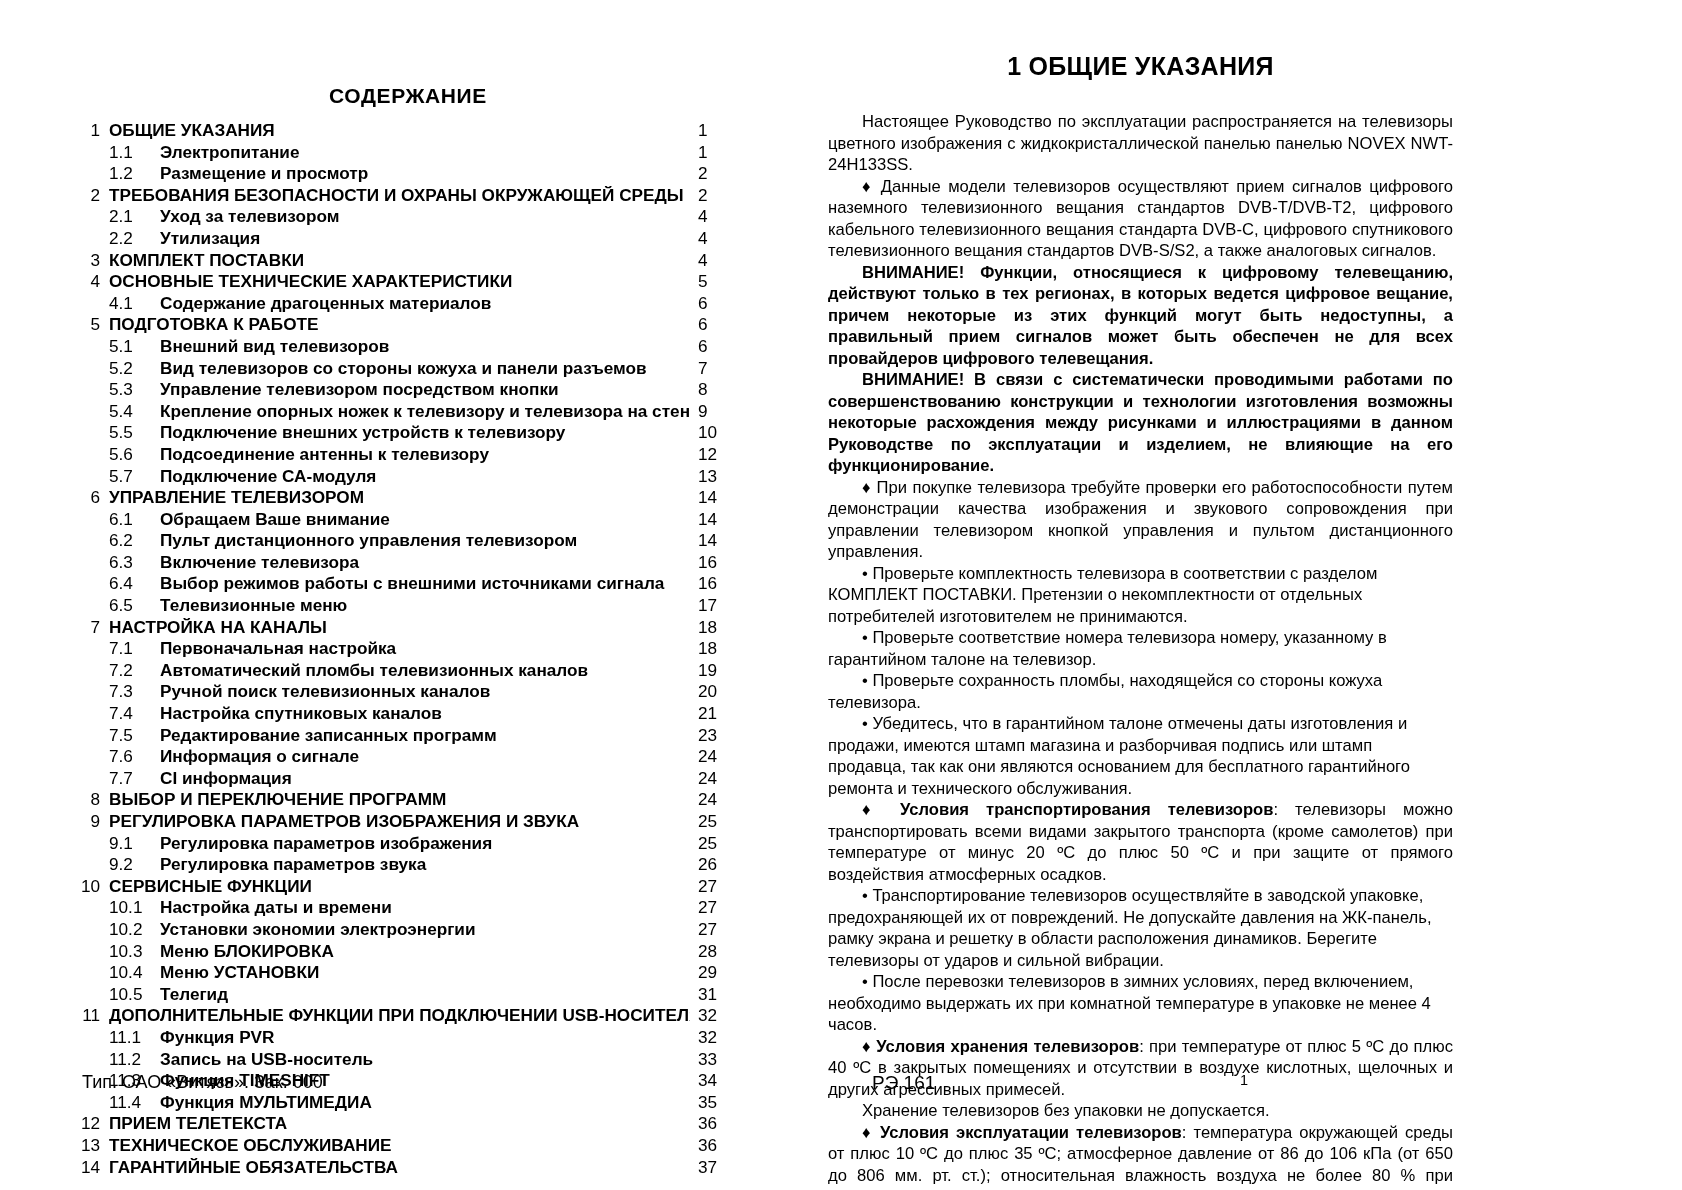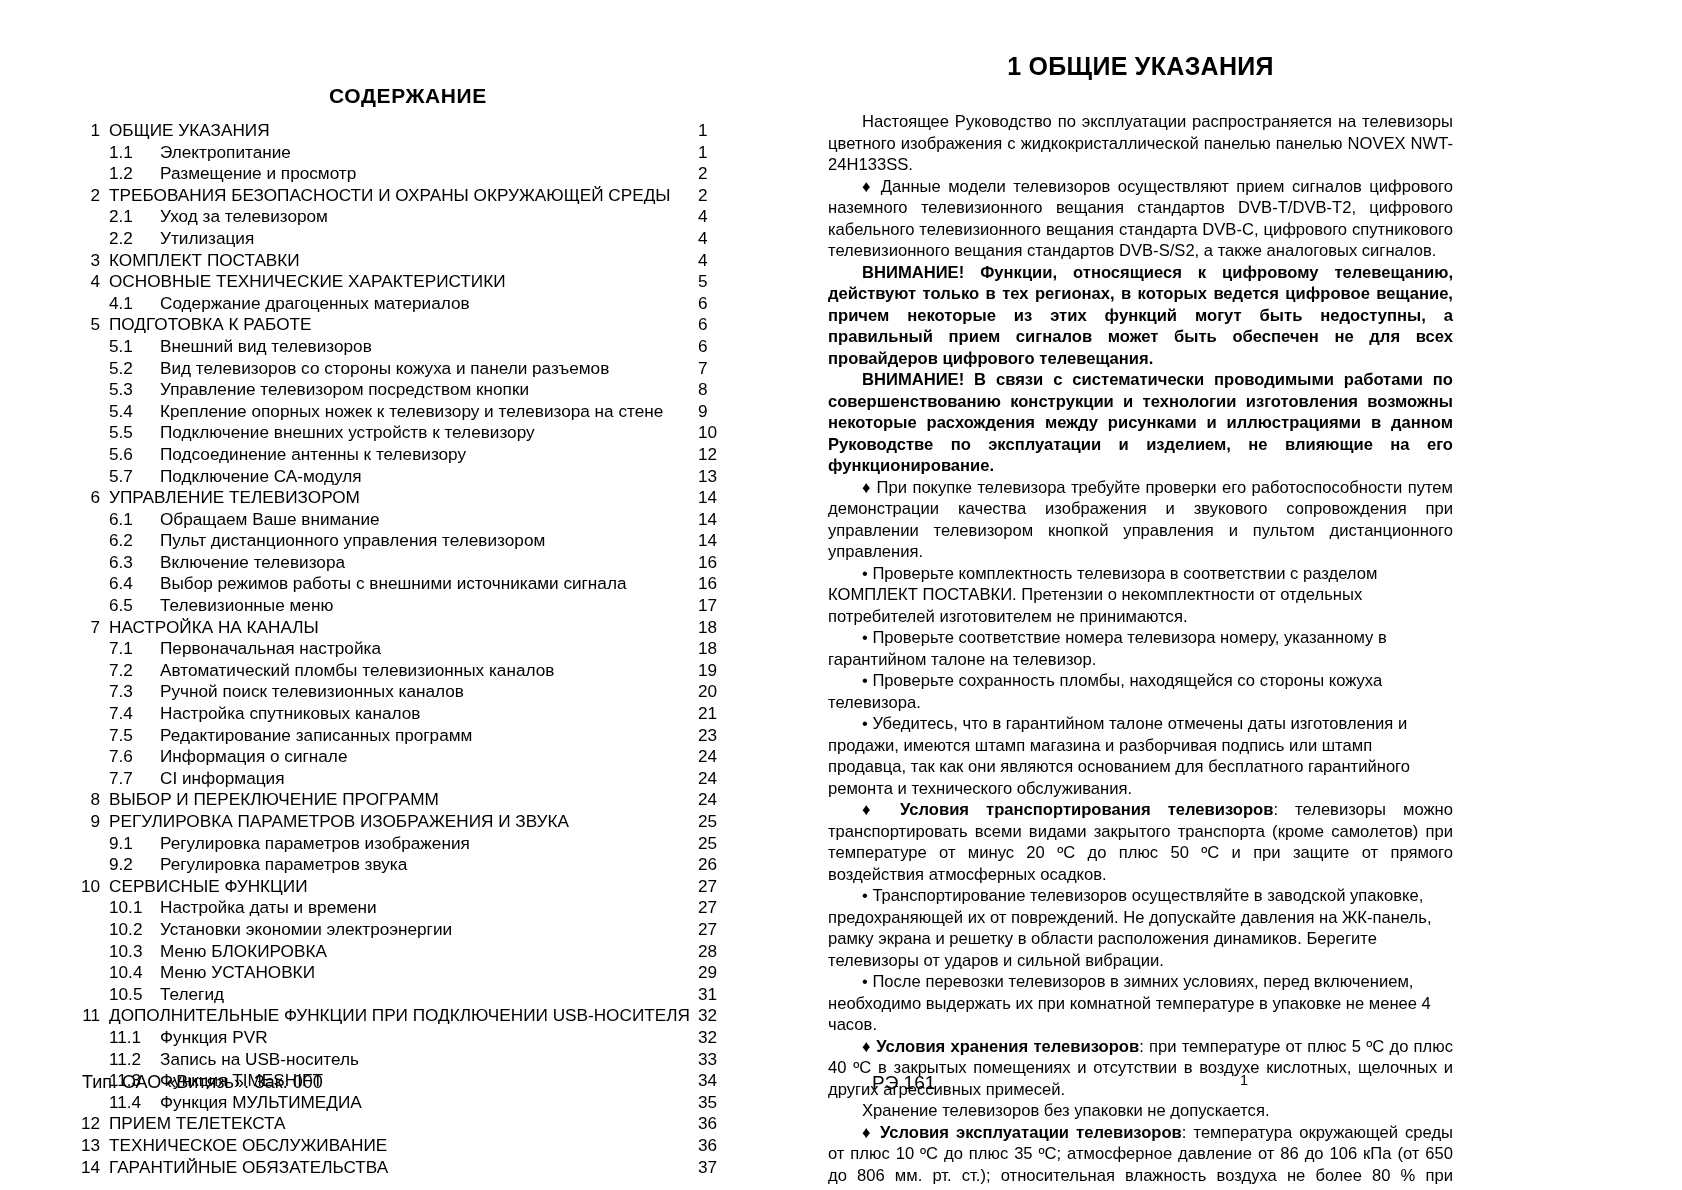--- a/index.html
+++ b/index.html
@@ -65,20 +65,21 @@
     white-space: nowrap;
   }
   .toc-num {
     display: inline-block;
     text-align: right;
     flex: 0 0 auto;
   }
   .toc-label {
     flex: 1 1 auto;
     overflow: hidden;
+    font-weight: bold;
   }
   .toc-page {
     flex: 0 0 auto;
     width: 40px;
     text-align: left;
     margin-left: 8px;
   }
   
   .lvl1 > .toc-num { width: 22px; padding-right: 9px; }
   

